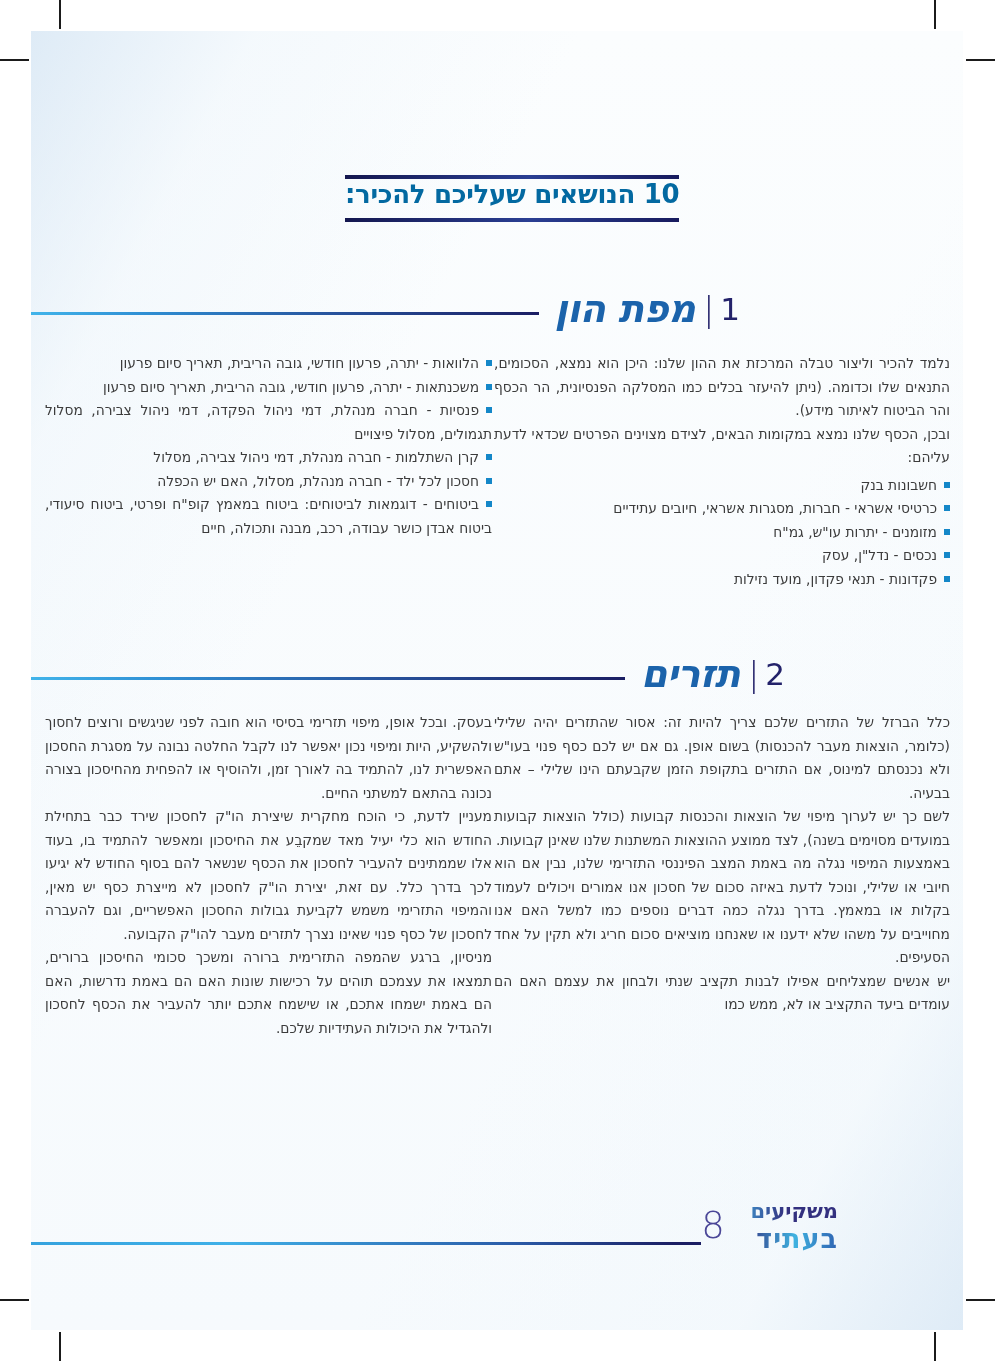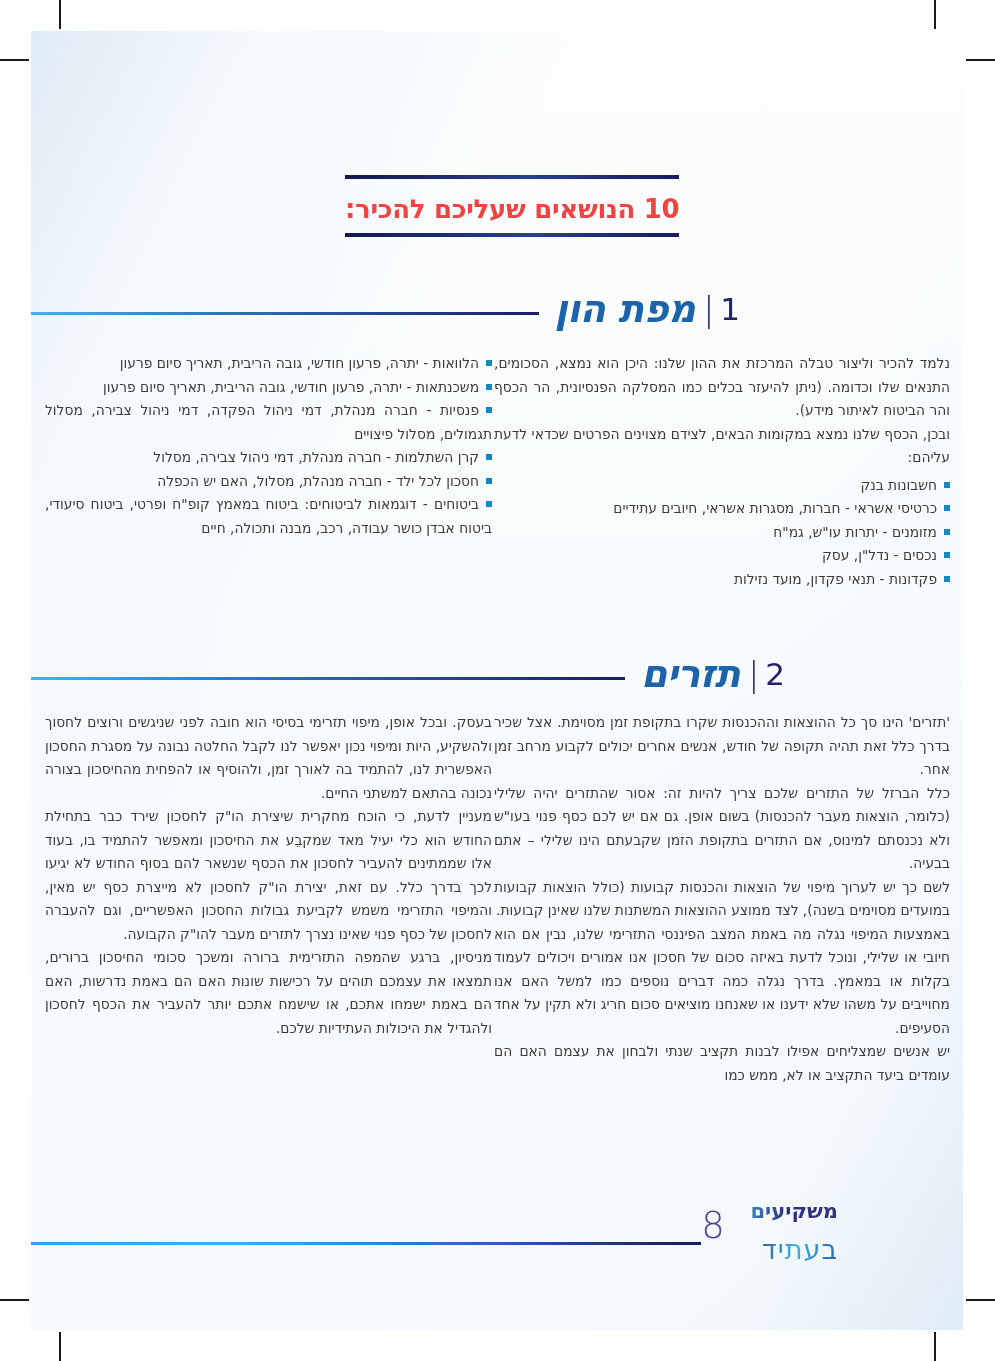--- a/index.html
+++ b/index.html
@@ -17,21 +17,21 @@
       linear-gradient(180deg,#fbfdfe 0%,#f6fafd 100%);
   }
   
   .crop{position:absolute;background:#1b1b1b;}
   .crop.v{width:2px;height:29px;}
   .crop.h{width:29px;height:2px;}
   
   .hdr{position:absolute;top:175px;left:345px;direction:rtl;display:inline-block;}
   .hdr-rule{height:4px;background:linear-gradient(to left,#181b5e 0%,#2a3f93 45%,#14174f 100%);}
   .hdr-title{
-    margin:15px 0 9px 0;font-size:26px;font-weight:bold;color:#ef4444;
+    margin:0 0 9px 0;font-size:26px;font-weight:bold;color:#0369a1;
     text-align:right;white-space:nowrap;letter-spacing:-0.3px;
   }
   
   .sec-head{position:absolute;display:flex;direction:rtl;align-items:center;height:52px;}
   #sec1-head{top:283px;right:255px;left:31px;}
   #sec2-head{top:648px;right:210px;left:31px;}
   .sec-num{font-size:31px;color:#23226a;font-weight:400;line-height:1;}
   .sec-pipe{font-size:33px;color:#23226a;font-weight:200;margin:0 6px;line-height:1;}
   .sec-title{font-size:38px;font-weight:bold;color:#1b63ab;margin:0 2px 0 16px;line-height:1;letter-spacing:-0.5px;font-style:italic;}
   .sec-line{flex:1;height:3px;margin-top:8px;
@@ -49,21 +49,21 @@
   .sq{display:inline-block;width:6px;height:6px;background:#1487c8;margin-left:7px;vertical-align:2px;}
   
   .ftr-line{position:absolute;top:1242px;left:31px;width:670px;height:3px;
     background:linear-gradient(to right,#35a2de 0%,#3fb0e8 30%,#2a5ba8 72%,#1b1e63 96%);}
   .ftr-num{position:absolute;top:1204px;left:698px;width:30px;font-size:37px;font-weight:300;
     color:#4b4798;text-align:center;}
   .logo{position:absolute;top:1201px;left:742px;width:96px;text-align:right;direction:rtl;line-height:1;}
   .logo-l1{font-size:21px;font-weight:bold;display:block;
     background:linear-gradient(to left,#33307f 55%,#3f96cf 100%);
     -webkit-background-clip:text;background-clip:text;color:transparent;}
-  .logo-l2{font-size:27px;font-weight:normal;display:block;margin-top:14px;letter-spacing:1px;
+  .logo-l2{font-size:27px;font-weight:bold;display:block;margin-top:3px;letter-spacing:1px;
     background:linear-gradient(to left,#2f63b2 0%,#3fb2e0 45%,#33307f 100%);
     -webkit-background-clip:text;background-clip:text;color:transparent;}
 </style>
 </head>
 <body>
 
 <div class="sheet"></div>
 
 <div class="crop v" style="left:59px;top:0;"></div>
 <div class="crop h" style="left:0;top:59px;"></div>
@@ -111,21 +111,20 @@
 </div>
 
 <div class="sec-head" id="sec2-head">
   <span class="sec-num">2</span>
   <span class="sec-pipe">|</span>
   <span class="sec-title">תזרים</span>
   <div class="sec-line"></div>
 </div>
 
 <div class="col s2-right">
-  <p>'תזרים' הינו סך כל ההוצאות וההכנסות שקרו בתקופת זמן מסוימת. אצל שכיר בדרך כלל זאת תהיה תקופה של חודש, אנשים אחרים יכולים לקבוע מרחב זמן אחר.</p>
   <p>כלל הברזל של התזרים שלכם צריך להיות זה: אסור שהתזרים יהיה שלילי (כלומר, הוצאות מעבר להכנסות) בשום אופן. גם אם יש לכם כסף פנוי בעו"ש ולא נכנסתם למינוס, אם התזרים בתקופת הזמן שקבעתם הינו שלילי – אתם בבעיה.</p>
   <p>לשם כך יש לערוך מיפוי של הוצאות והכנסות קבועות (כולל הוצאות קבועות במועדים מסוימים בשנה), לצד ממוצע ההוצאות המשתנות שלנו שאינן קבועות.</p>
   <p>באמצעות המיפוי נגלה מה באמת המצב הפיננסי התזרימי שלנו, נבין אם הוא חיובי או שלילי, ונוכל לדעת באיזה סכום של חסכון אנו אמורים ויכולים לעמוד בקלות או במאמץ. בדרך נגלה כמה דברים נוספים כמו למשל האם אנו מחוייבים על משהו שלא ידענו או שאנחנו מוציאים סכום חריג ולא תקין על אחד הסעיפים.</p>
   <p>יש אנשים שמצליחים אפילו לבנות תקציב שנתי ולבחון את עצמם האם הם עומדים ביעד התקציב או לא, ממש כמו</p>
 </div>
 
 <div class="col s2-left">
   <p>בעסק. ובכל אופן, מיפוי תזרימי בסיסי הוא חובה לפני שניגשים ורוצים לחסוך ולהשקיע, היות ומיפוי נכון יאפשר לנו לקבל החלטה נבונה על מסגרת החסכון האפשרית לנו, להתמיד בה לאורך זמן, ולהוסיף או להפחית מהחיסכון בצורה נכונה בהתאם למשתני החיים.</p>
   <p>מעניין לדעת, כי הוכח מחקרית שיצירת הו"ק לחסכון שירד כבר בתחילת החודש הוא כלי יעיל מאד שמקבֵע את החיסכון ומאפשר להתמיד בו, בעוד אלו שממתינים להעביר לחסכון את הכסף שנשאר להם בסוף החודש לא יגיעו לכך בדרך כלל. עם זאת, יצירת הו"ק לחסכון לא מייצרת כסף יש מאין, והמיפוי התזרימי משמש לקביעת גבולות החסכון האפשריים, וגם להעברה לחסכון של כסף פנוי שאינו נצרך לתזרים מעבר להו"ק הקבועה.</p>
   <p>מניסיון, ברגע שהמפה התזרימית ברורה ומשכך סכומי החיסכון ברורים, תמצאו את עצמכם תוהים על רכישות שונות האם הם באמת נדרשות, האם הם באמת ישמחו אתכם, או שישמח אתכם יותר להעביר את הכסף לחסכון ולהגדיל את היכולות העתידיות שלכם.</p>

